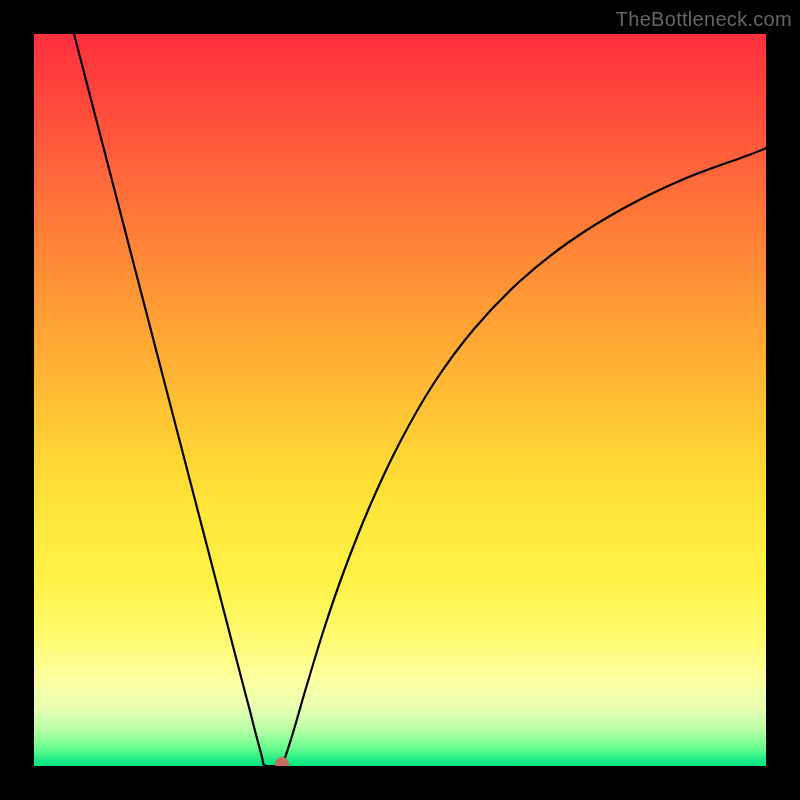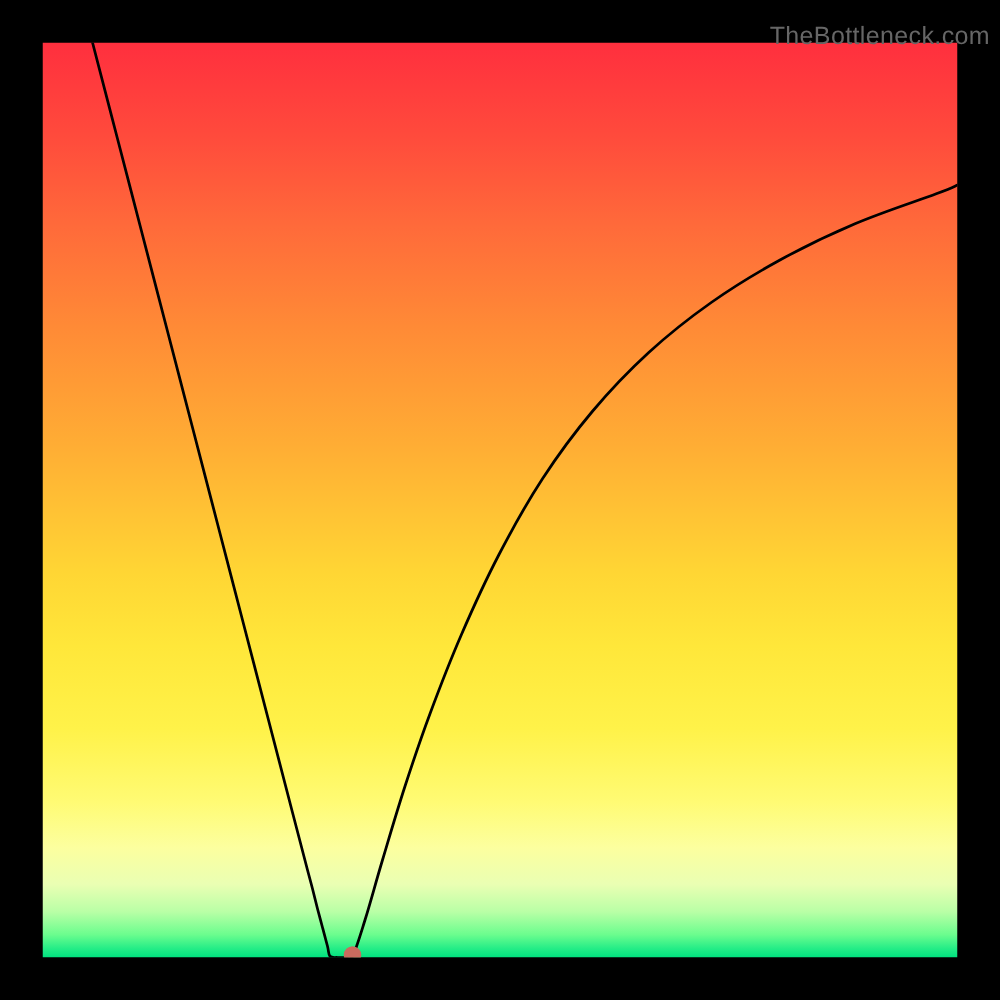--- a/index.html
+++ b/index.html
@@ -36,21 +36,21 @@
       #fcff9f 88%,
       #eaffb3 92%,
       #b9ffa6 95%,
       #6bfd8e 97.5%,
       #25ed87 99%,
       #00e27f 100%
     );
   }
   .watermark {
     position: absolute;
-    top: 18px;
+    top: 8px;
     right: 8px;
     color: #666;
     font-size: 20px;
     font-weight: 500;
     letter-spacing: 0.3px;
   }
   svg.curve {
     position: absolute;
     left: 0; top: 0;
     width: 732px;

